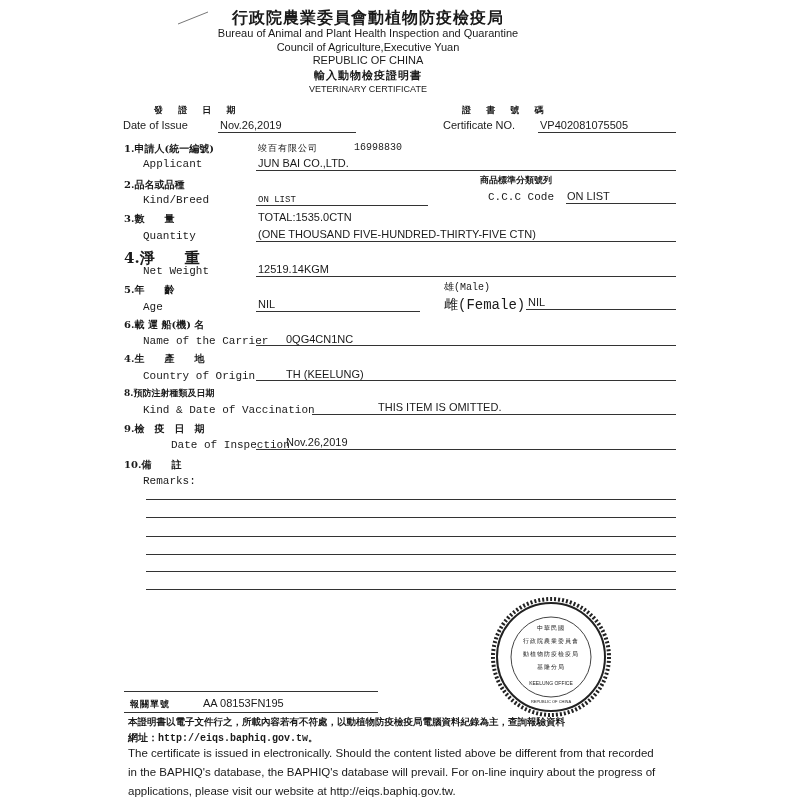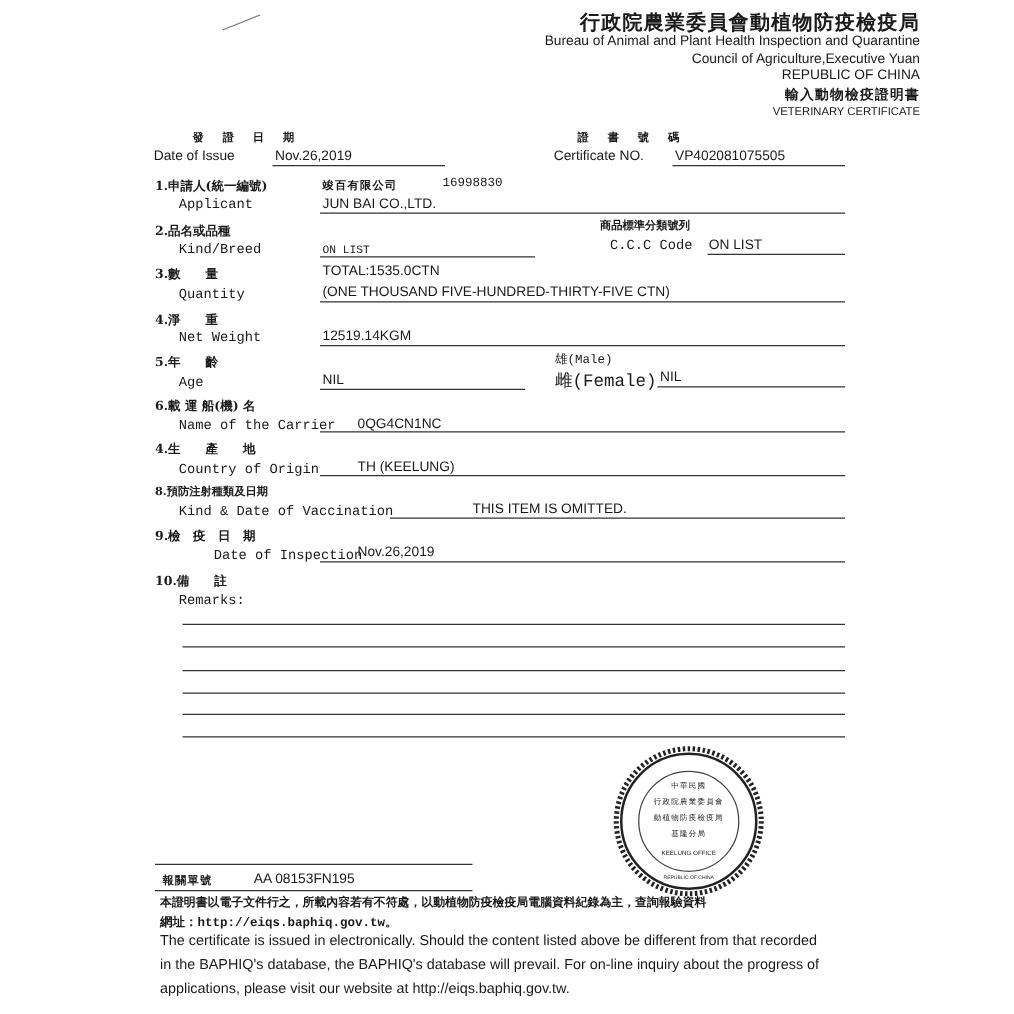--- a/index.html
+++ b/index.html
@@ -1,21 +1,21 @@
 <!DOCTYPE html>
 <html><head>
 <meta charset="utf-8">
 <style>
   html, body { margin:0; padding:0; background:#ffffff; }
   body { width:811px; height:811px; position:relative; overflow:hidden; color:#1a1a1a; }
   .abs { position:absolute; white-space:nowrap; }
   .sans { font-family:"Liberation Sans", sans-serif; }
   .mono { font-family:"Liberation Mono", monospace; }
   .line { position:absolute; height:1px; background:#333; }
-  .center { left:0; width:736px; text-align:right; }
+  .center { left:0; width:736px; text-align:center; }
   .zh { font-family:"DejaVu Serif", serif; font-weight:bold; letter-spacing:1px; }
   .lbl { font-family:"Liberation Mono", monospace; font-size:11px; }
   .val { font-family:"Liberation Sans", sans-serif; font-size:11px; }
   .seal { position:absolute; left:490px; top:596px; width:122px; height:122px; }
   .note { font-family:"Liberation Sans", sans-serif; font-size:11.5px; line-height:19px; }
 </style>
 </head>
 <body>
 
 <svg class="abs" style="left:176px;top:8px;" width="36" height="20">
@@ -33,42 +33,42 @@
 <div class="abs sans" style="left:123px;top:119px;font-size:11px;">Date of Issue</div>
 <div class="abs val" style="left:220px;top:119px;">Nov.26,2019</div>
 <div class="line" style="left:218px;top:132px;width:138px;"></div>
 
 <div class="abs zh" style="left:444px;top:104px;font-size:9px;letter-spacing:6px;padding-left:18px;">證 書 號 碼</div>
 <div class="abs sans" style="left:443px;top:119px;font-size:11px;">Certificate NO.</div>
 <div class="abs val" style="left:540px;top:119px;">VP402081075505</div>
 <div class="line" style="left:538px;top:132px;width:138px;"></div>
 
 <div class="abs zh" style="left:124px;top:142px;font-size:10px;letter-spacing:0;">1.申請人(統一編號)</div>
-<div class="abs zh" style="left:258px;top:142px;font-size:9px;font-weight:bold;">竣百有限公司</div>
+<div class="abs zh" style="left:258px;top:142px;font-size:9px;font-weight:normal;">竣百有限公司</div>
 <div class="abs mono" style="left:354px;top:142px;font-size:10px;">16998830</div>
 <div class="abs lbl" style="left:143px;top:158px;">Applicant</div>
 <div class="abs val" style="left:258px;top:157px;">JUN BAI CO.,LTD.</div>
 <div class="line" style="left:256px;top:170px;width:420px;"></div>
 
 <div class="abs zh" style="left:124px;top:178px;font-size:10px;letter-spacing:0;">2.品名或品種</div>
 <div class="abs zh" style="left:480px;top:174px;font-size:9px;letter-spacing:0;">商品標準分類號列</div>
 <div class="abs lbl" style="left:143px;top:194px;">Kind/Breed</div>
 <div class="abs mono" style="left:258px;top:195px;font-size:9px;">ON LIST</div>
 <div class="line" style="left:256px;top:205px;width:172px;"></div>
 <div class="abs lbl" style="left:488px;top:191px;">C.C.C Code</div>
 <div class="abs val" style="left:567px;top:190px;">ON LIST</div>
 <div class="line" style="left:566px;top:203px;width:110px;"></div>
 
 <div class="abs zh" style="left:124px;top:212px;font-size:10px;letter-spacing:0;">3.數　　量</div>
 <div class="abs val" style="left:258px;top:211px;">TOTAL:1535.0CTN</div>
 <div class="abs lbl" style="left:143px;top:230px;">Quantity</div>
 <div class="abs val" style="left:258px;top:228px;">(ONE THOUSAND FIVE-HUNDRED-THIRTY-FIVE CTN)</div>
 <div class="line" style="left:256px;top:241px;width:420px;"></div>
 
-<div class="abs zh" style="left:124px;top:249px;font-size:10px;letter-spacing:0;">4.淨　　重</div>
+<div class="abs zh" style="left:124px;top:249px;font-size:15px;letter-spacing:0;">4.淨　　重</div>
 <div class="abs lbl" style="left:143px;top:265px;">Net Weight</div>
 <div class="abs val" style="left:258px;top:263px;">12519.14KGM</div>
 <div class="line" style="left:256px;top:276px;width:420px;"></div>
 
 <div class="abs zh" style="left:124px;top:283px;font-size:10px;letter-spacing:0;">5.年　　齡</div>
 <div class="abs mono" style="left:444px;top:280px;font-size:10px;">雄(Male)</div>
 <div class="abs lbl" style="left:143px;top:301px;">Age</div>
 <div class="abs val" style="left:258px;top:298px;">NIL</div>
 <div class="line" style="left:256px;top:311px;width:164px;"></div>
 <div class="abs mono" style="left:444px;top:296px;font-size:14px;">雌(Female)</div>

